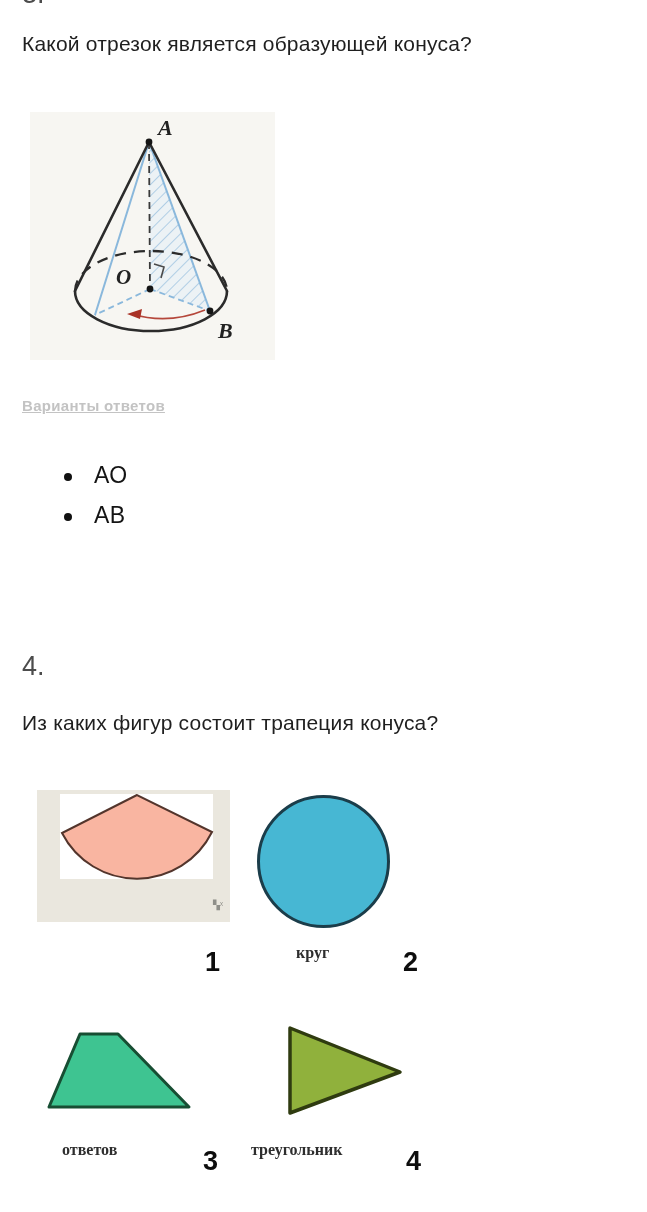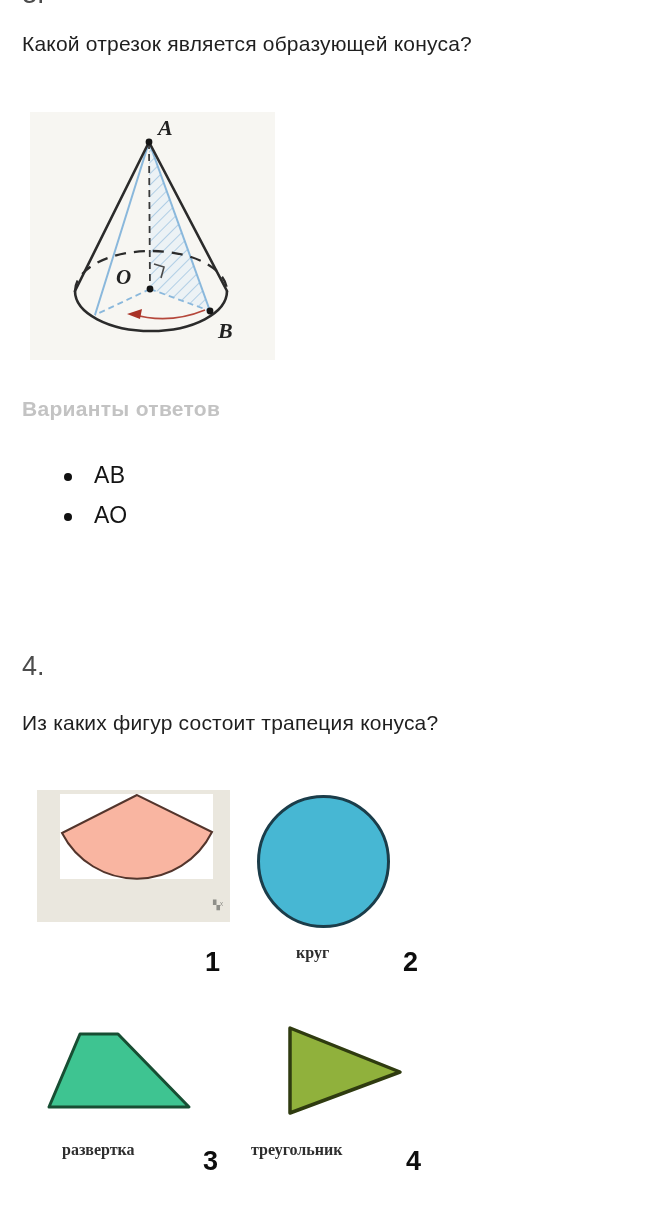--- a/index.html
+++ b/index.html
@@ -25,22 +25,23 @@
     white-space:nowrap;
   }
   .q3-text{top:28px;}
   .q4-text{top:707px;}
   .qnum{
     left:22px;top:651px;
     font-size:27px;font-weight:300;color:#4c4c4c;
   }
   .answers-header{
     left:22px;top:397px;
-    font-size:21px;font-weight:bold;color:#c3c3c3;
+    font-size:15px;font-weight:bold;color:#c3c3c3;
     letter-spacing:.3px;
+    text-decoration:underline;
   }
   .options{left:0;top:460px;width:400px;}
   .opt{
     position:relative;
     height:40px;
     cursor:pointer;
   }
   .opt .bullet{
     position:absolute;left:64px;top:13px;
     width:8px;height:8px;border-radius:50%;background:#111;
@@ -135,25 +136,25 @@
     <text x="86" y="172" font-family="Liberation Serif, serif" font-style="italic" font-weight="bold" font-size="21" fill="#222">O</text>
     <text x="188" y="226" font-family="Liberation Serif, serif" font-style="italic" font-weight="bold" font-size="22" fill="#222">B</text>
   </svg>
 </div>
 
 <div class="abs answers-header">Варианты ответов</div>
 
 <div class="abs options">
   <div class="opt">
     <span class="bullet"></span>
-    <span class="opt-label">АВ</span>
+    <span class="opt-label">АО</span>
   </div>
   <div class="opt">
     <span class="bullet"></span>
-    <span class="opt-label">АО</span>
+    <span class="opt-label">АВ</span>
   </div>
 </div>
 
 <div class="abs qnum">4.</div>
 <div class="abs question-text q4-text">Из каких фигур состоит трапеция конуса?</div>
 
 <div class="abs sector-card">
   <div class="white-rect"></div>
   <svg width="193" height="132" viewBox="0 0 193 132">
     <path d="M100,5 L25,43 A84,84 0 0 0 175,42 Z" stroke="#53352c" stroke-width="2" fill="#f9b5a1"></path>
@@ -172,16 +173,16 @@
     <polygon points="40,9 78,9 149,82 9,82" stroke="#174e33" stroke-width="3" stroke-linejoin="round" fill="#3ec491"></polygon>
   </svg>
 </div>
 
 <div class="abs" style="left:280px;top:1018px;width:130px;height:102px;">
   <svg width="130" height="102" viewBox="0 0 130 102">
     <polygon points="10,10 120,54 10,95" stroke="#2f3b10" stroke-width="3.5" stroke-linejoin="round" fill="#90b13c"></polygon>
   </svg>
 </div>
 
-<div class="abs shape-label lbl-trap">развертка</div>
+<div class="abs shape-label lbl-trap">ответов</div>
 <div class="abs num-label lbl-3">3</div>
 <div class="abs shape-label lbl-treug">треугольник</div>
 <div class="abs num-label lbl-4">4</div>
 
 </body></html>

